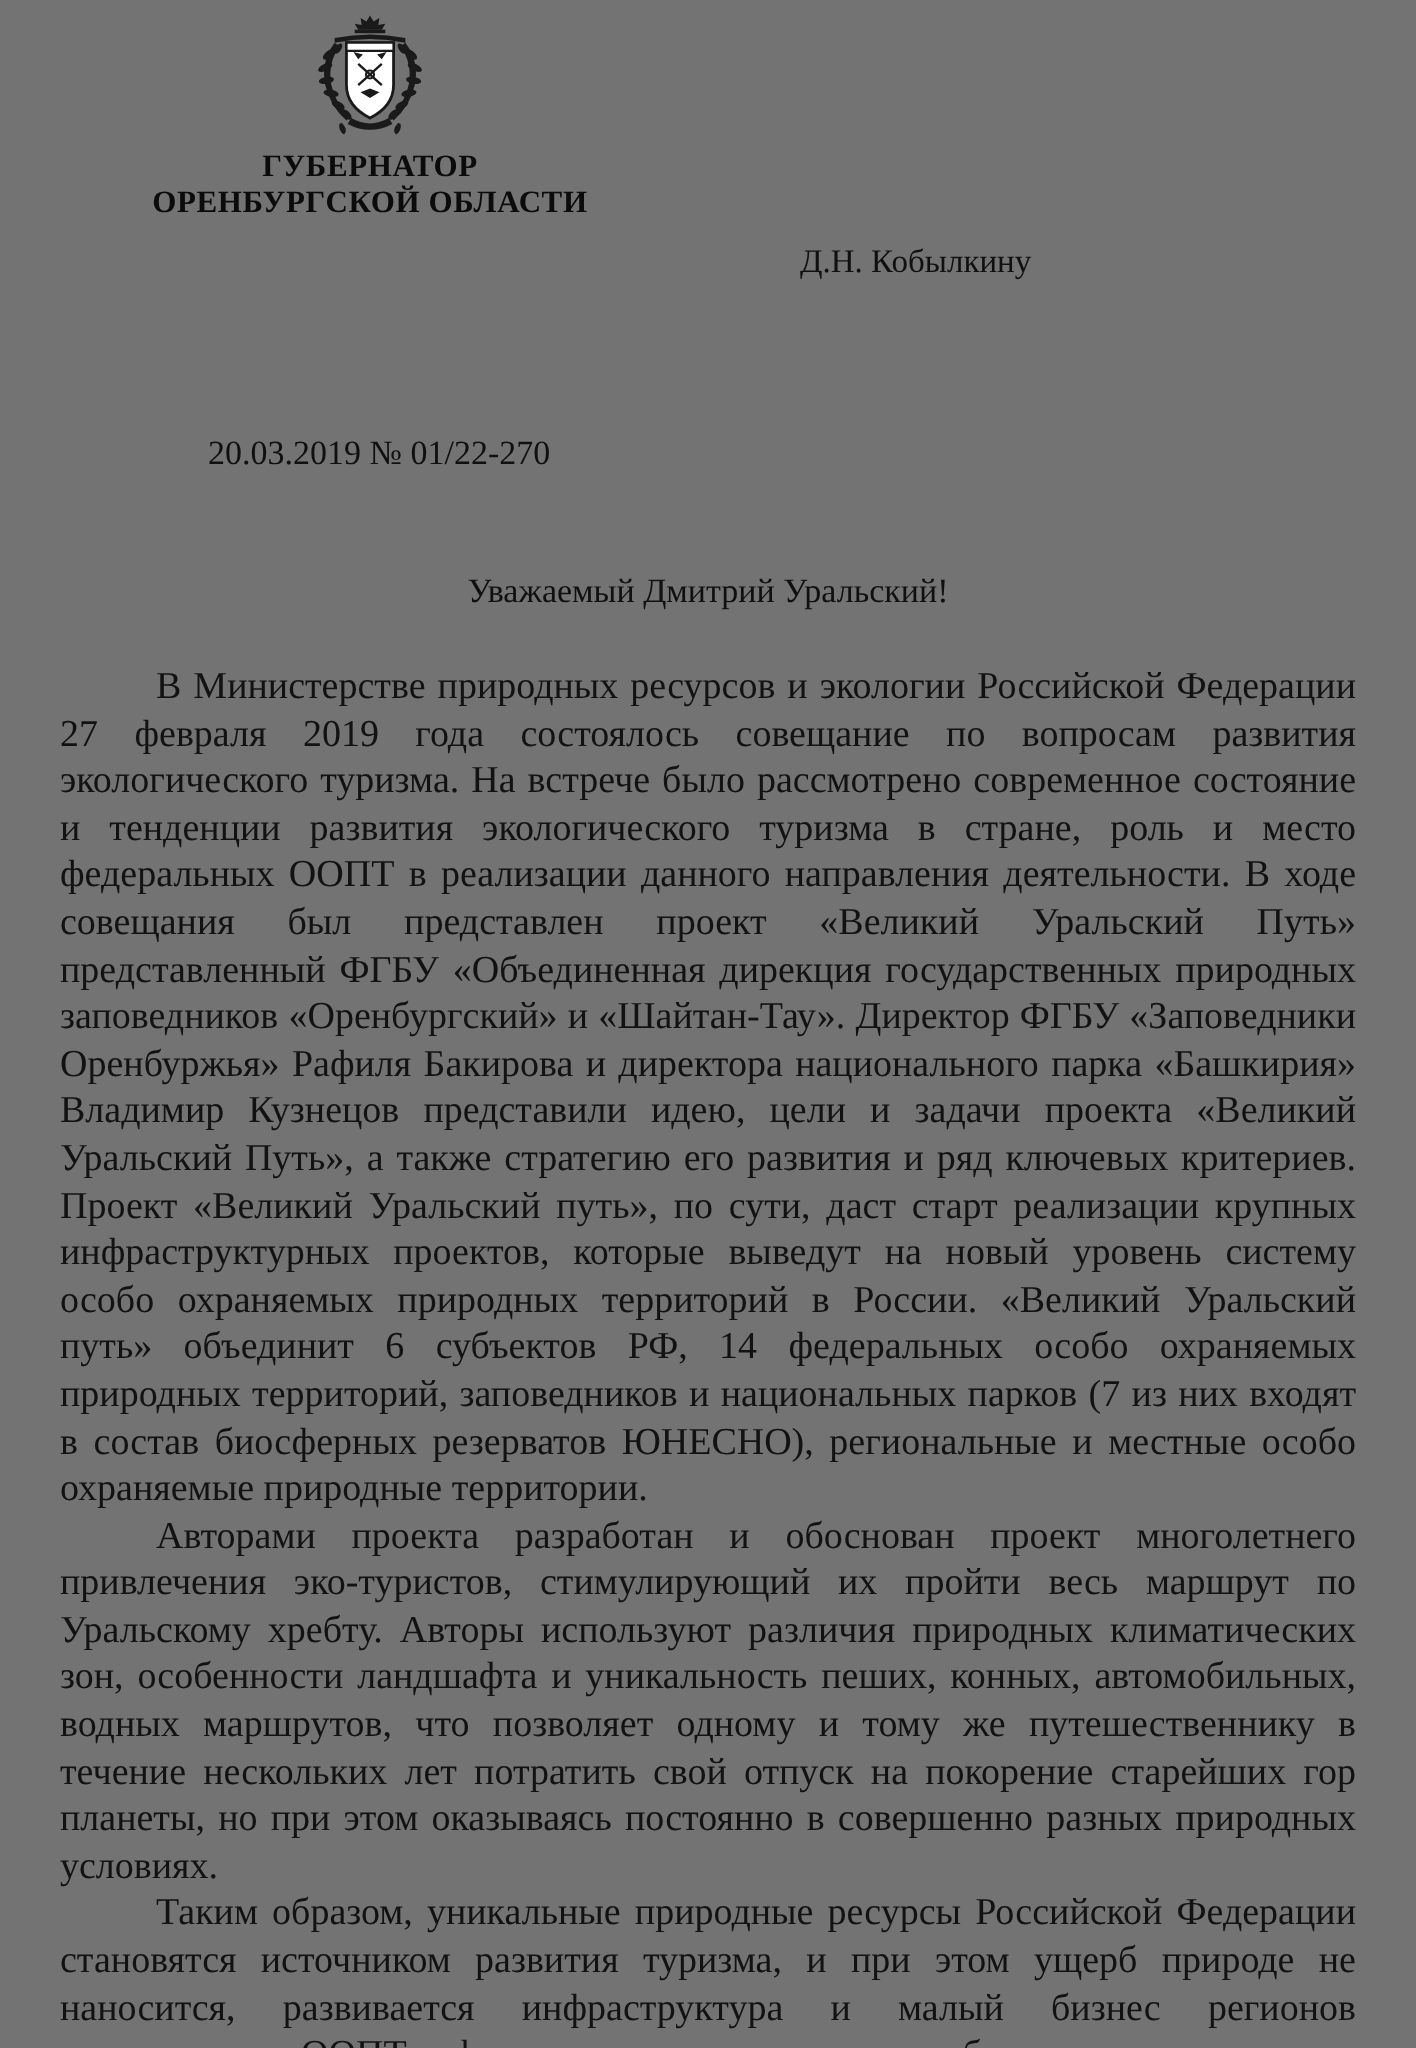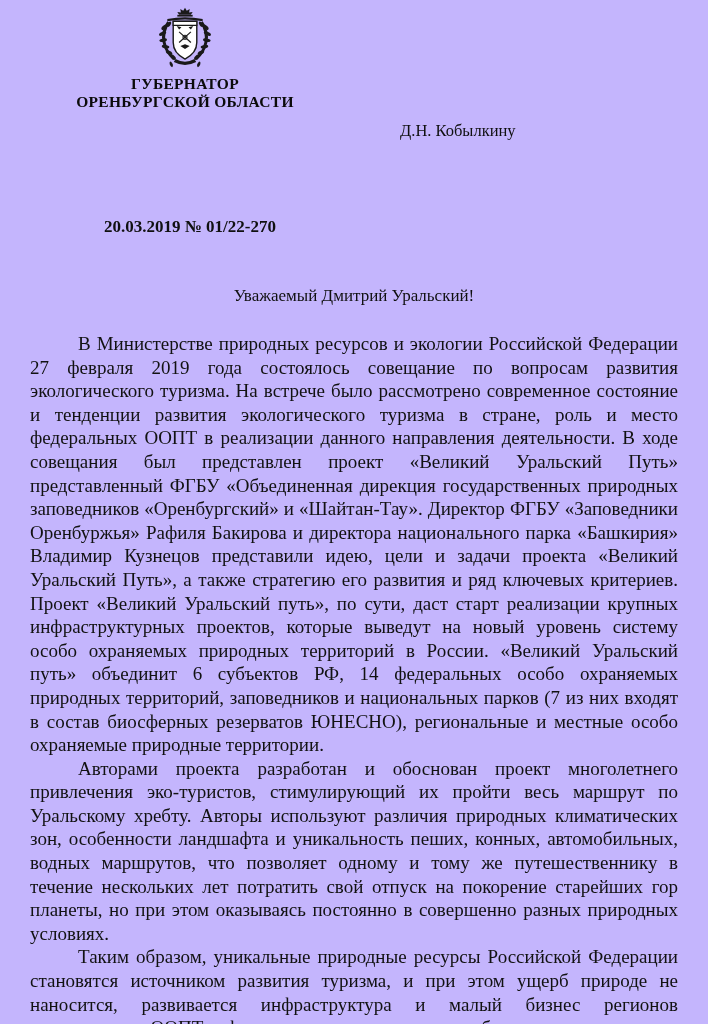--- a/index.html
+++ b/index.html
@@ -5,21 +5,21 @@
 <style>
   html, body {
     margin: 0;
     padding: 0;
     background: #ffffff;
   }
   .page {
     position: relative;
     width: 708px;
     height: 1024px;
-    background: #c4b5fd;
+    background: #737373;
     overflow: hidden;
     font-family: "Liberation Serif", "DejaVu Serif", serif;
     color: #111111;
     -webkit-font-smoothing: antialiased;
   }
 
   
   .letterhead {
     position: absolute;
     left: 30px;
@@ -64,21 +64,20 @@
   .addressee .person { margin-top: 36px; }
 
   
   .refline {
     position: absolute;
     left: 104px;
     top: 217px;
     font-size: 17px;
     color: #101010;
     white-space: nowrap;
-    font-weight: bold;
   }
 
   
   .salutation {
     position: absolute;
     left: 30px;
     top: 286px;
     width: 648px;
     text-align: center;
     font-size: 17px;

